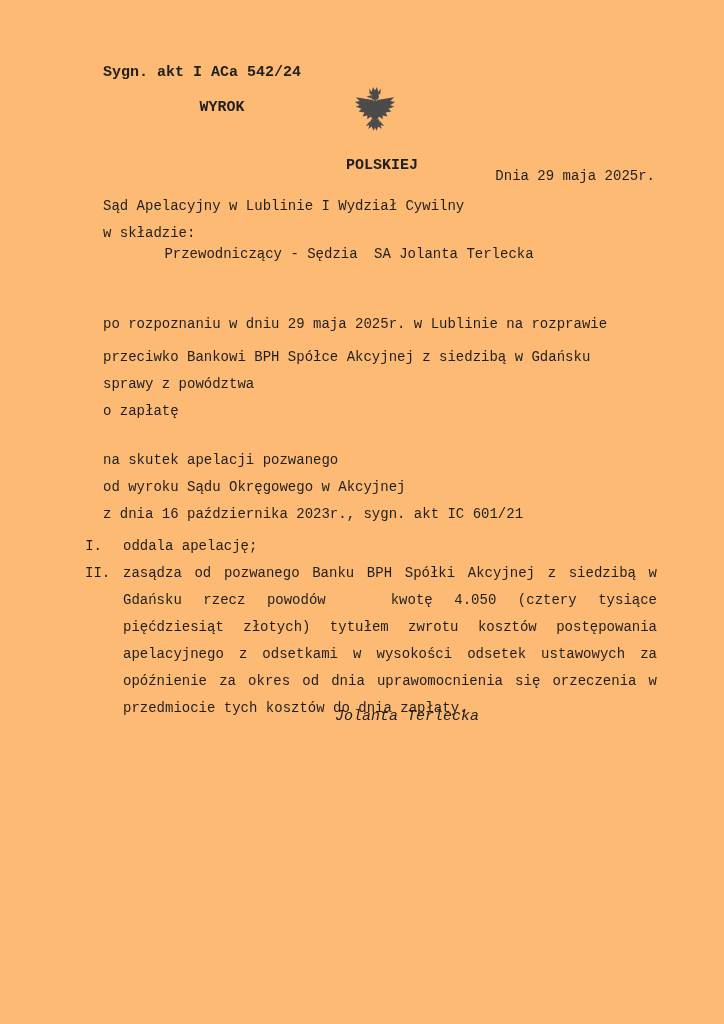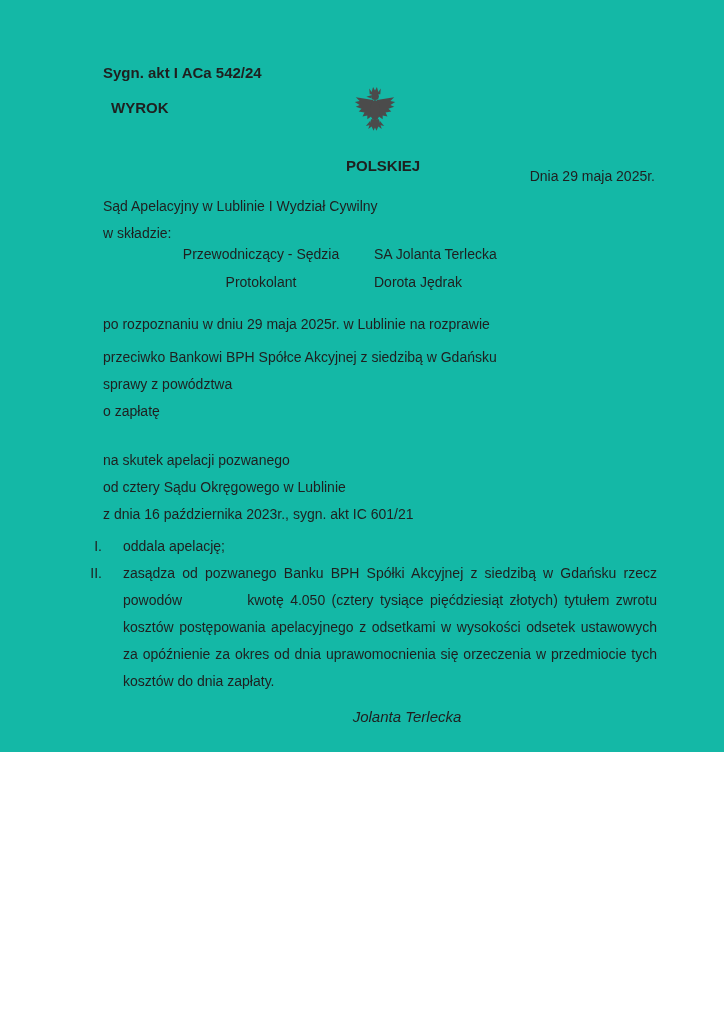--- a/index.html
+++ b/index.html
@@ -1,26 +1,26 @@
 <!DOCTYPE html>
 <html><head>
 <meta charset="utf-8">
 <style>
   html,body{margin:0;padding:0;background:#ffffff;}
   .page{
     position:relative;
-    width:724px;height:752px;
-    background:#14b8a6;
-    font-family:Liberation Sans, sans-serif;
+    width:724px;height:1024px;
+    background:#fdba74;
+    font-family:Liberation Mono, monospace;
     color:#1f1f1f;
     font-size:14px;
     overflow:hidden;
   }
   .sygn{position:absolute;left:103px;top:64px;font-size:15px;font-weight:bold;}
-  .title-block{position:absolute;left:111px;top:97px;width:222px;text-align:left;
+  .title-block{position:absolute;left:111px;top:97px;width:222px;text-align:center;
                font-weight:bold;font-size:15px;line-height:22px;}
   .emblem{position:absolute;left:351px;top:79px;width:48px;height:58px;}
   .polskiej{position:absolute;left:346px;top:139px;font-size:15px;font-weight:bold;margin-top:18px;}
   .date{position:absolute;right:69px;top:168px;}
   .court{position:absolute;left:103px;top:198px;}
   .sklad{position:absolute;left:103px;top:225px;}
   .comp{position:absolute;left:148px;top:240px;line-height:28px;text-align:center;}
   .comp-row{display:flex;}
   .comp-role{width:226px;flex:none;}
   .hearing{position:absolute;left:103px;top:316px;}
@@ -68,37 +68,33 @@
 
   <div class="court">Sąd Apelacyjny w Lublinie I Wydział Cywilny</div>
 
   <div class="sklad">w składzie:</div>
 
   <div class="comp">
     <div class="comp-row">
       <span class="comp-role">Przewodniczący - Sędzia</span>
       <span class="comp-name">SA  Jolanta Terlecka</span>
     </div>
-    <div class="comp-row">
-      <span class="comp-role">Protokolant</span>
-      <span class="comp-name">Dorota Jędrak</span>
-    </div>
   </div>
 
   <div class="hearing">po rozpoznaniu w dniu 29 maja 2025r. w Lublinie na rozprawie</div>
 
   <div class="case-block">
     <div>przeciwko Bankowi BPH Spółce Akcyjnej z siedzibą w Gdańsku</div>
     <div>sprawy z powództwa</div>
     <div>o zapłatę</div>
   </div>
 
   <div class="appeal-block">
     <div>na skutek apelacji pozwanego</div>
-    <div>od cztery Sądu Okręgowego w Lublinie</div>
+    <div>od wyroku Sądu Okręgowego w Akcyjnej</div>
     <div>z dnia 16 października 2023r., sygn. akt IC 601/21</div>
   </div>
 
   <div class="rulings">
     <div class="ruling">
       <span class="ruling-num">I.</span>
       <div class="ruling-text">oddala apelację;</div>
     </div>
     <div class="ruling">
       <span class="ruling-num">II.</span>

